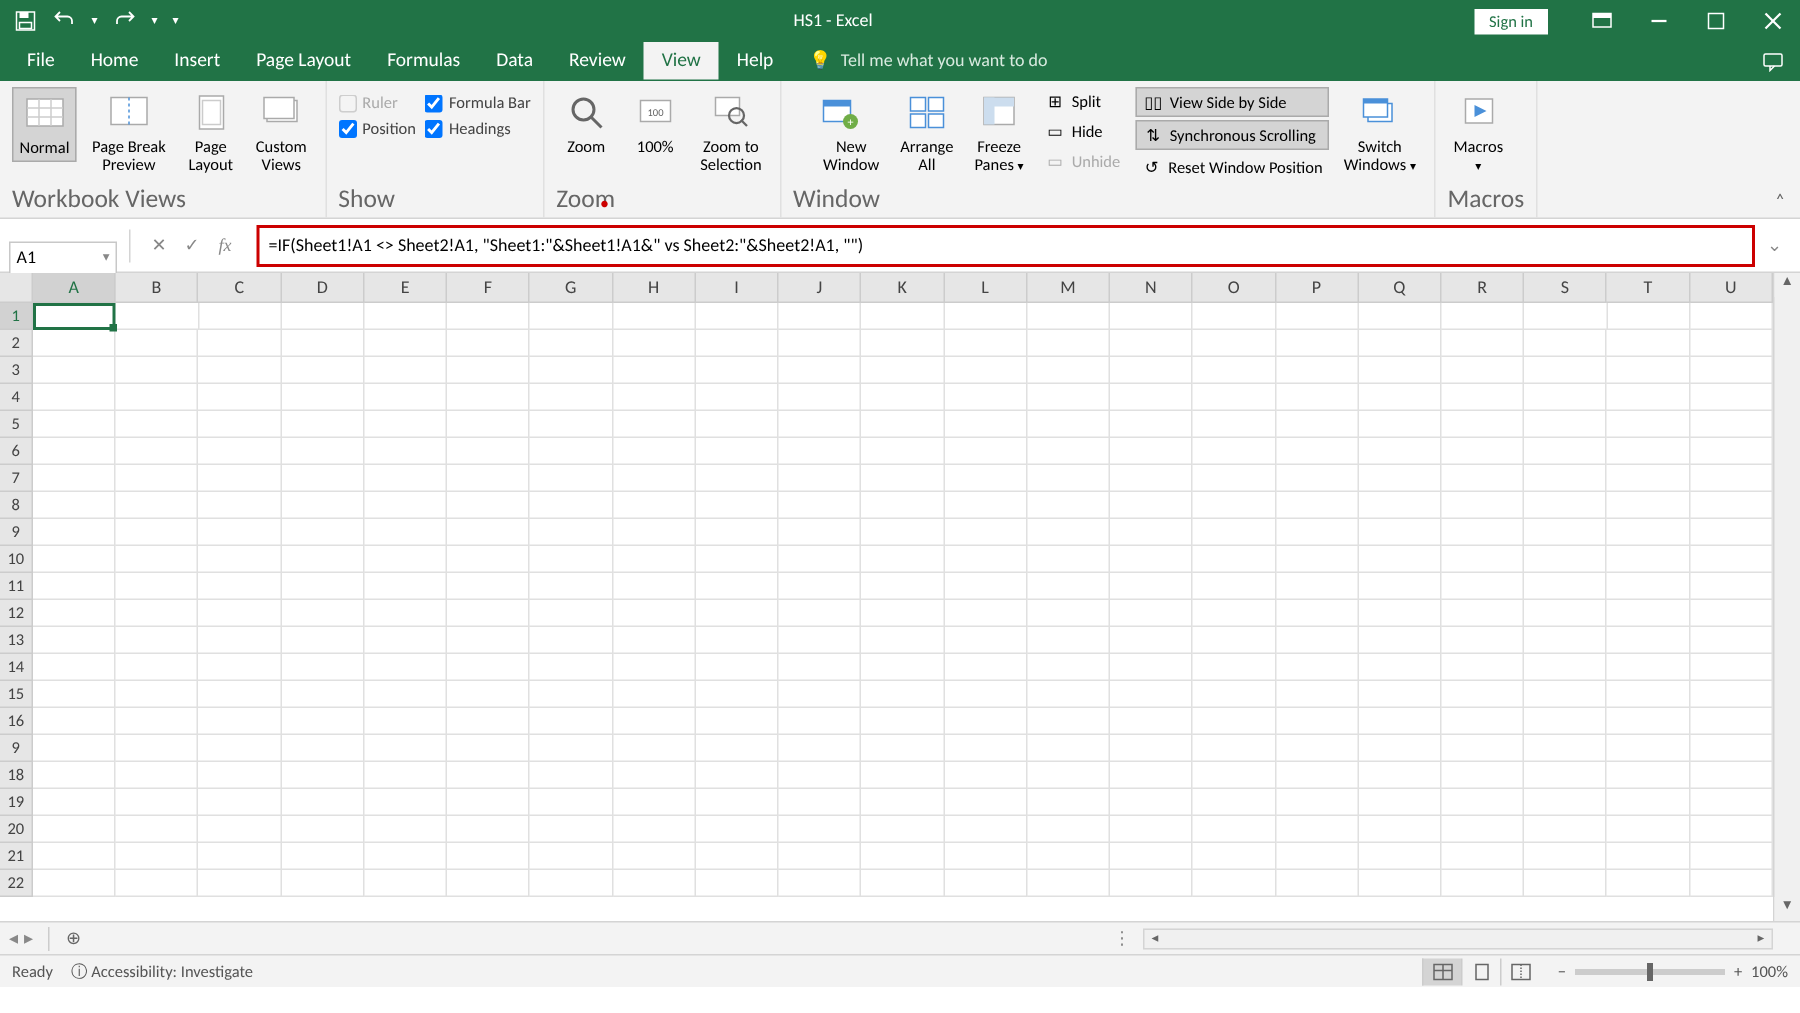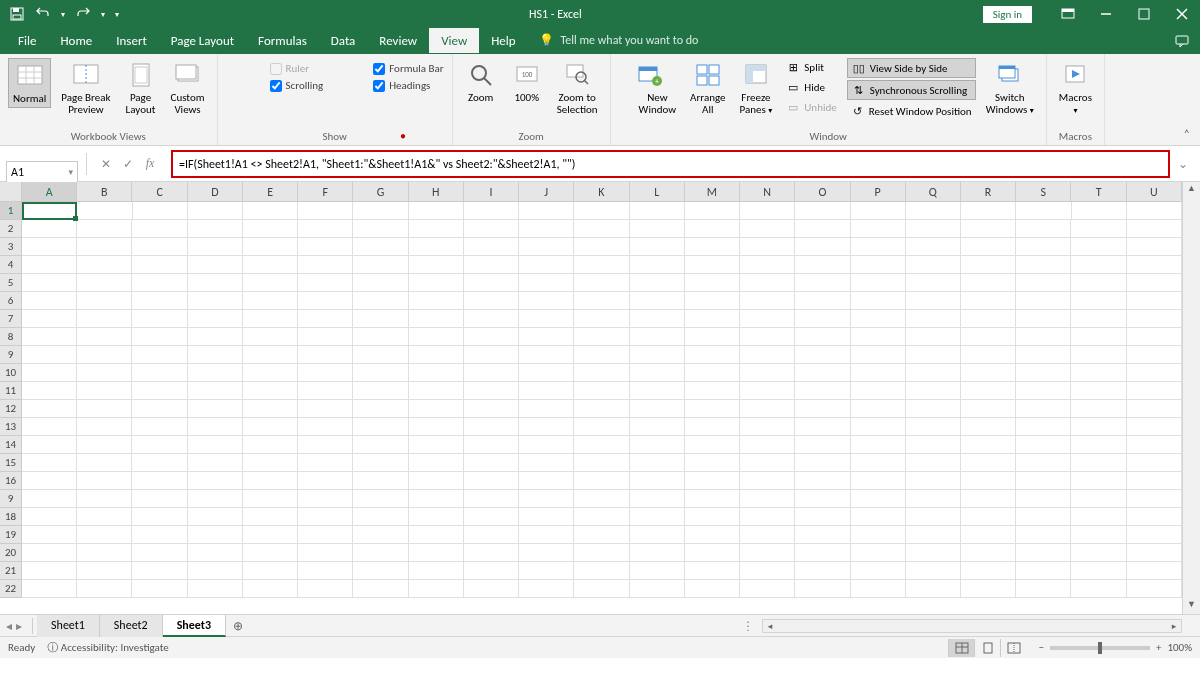--- a/index.html
+++ b/index.html
@@ -16,28 +16,28 @@
 
 
 .tabbar { background: #217346; height: 26px; display: flex; align-items: flex-start; padding-left: 6px; color: #fff; }
 .tab { padding: 5px 12px; font-size: 13px; cursor: pointer; }
 .tab.active { background: #f3f3f3; color: #217346; }
 .tell-me { display: flex; align-items: center; gap: 6px; padding: 5px 12px; color: #d8eadf; font-size: 12px; }
 
 
 .ribbon { background: #f3f3f3; height: 92px; border-bottom: 1px solid #d4d4d4; display: flex; position: relative; }
 .group { border-right: 1px solid #e0e0e0; padding: 4px 8px 2px; display: flex; flex-direction: column; justify-content: space-between; }
-.group-label { text-align: center; font-size: 11px; color: #666; margin-top: 2px; }
+.group-label { text-align: left; font-size: 17px; color: #666; margin-top: 2px; }
 .group-body { display: flex; gap: 6px; flex: 1; align-items: flex-start; }
 .btn-lg { display: flex; flex-direction: column; align-items: center; gap: 2px; padding: 2px 4px; cursor: pointer; min-width: 40px; }
 .btn-lg.selected { background: #d4d4d4; border: 1px solid #aaa; }
 .btn-lg .ic { width: 30px; height: 30px; display: flex; align-items: center; justify-content: center; }
 .btn-lg .lbl { font-size: 11px; text-align: center; line-height: 1.1; }
 .chk-col { display: flex; flex-direction: column; gap: 4px; padding-top: 4px; }
-.chk { display: flex; align-items: center; gap: 4px; font-size: 11px; color: #444; cursor: pointer; margin-left: 44px; }
+.chk { display: flex; align-items: center; gap: 4px; font-size: 11px; color: #444; cursor: pointer; }
 .chk input { width: 12px; height: 12px; }
 .chk.disabled { color: #aaa; }
 .small-col { display: flex; flex-direction: column; gap: 2px; }
 .small-btn { display: flex; align-items: center; gap: 4px; font-size: 11px; padding: 2px 4px; cursor: pointer; }
 .small-btn.sel { background: #d4d4d4; border: 1px solid #aaa; }
 .small-ic { width: 14px; height: 14px; display: inline-flex; align-items: center; justify-content: center; }
 .ribbon-collapse { position: absolute; right: 10px; bottom: 4px; cursor: pointer; color: #666; }
 .red-dot { color: #c00; position: absolute; }
 
 
@@ -221,21 +221,21 @@
 
   <div class="group">
     <div class="group-body">
       <div class="chk-col">
         <label class="chk disabled">
             <input type="checkbox" disabled="" style="">
             <span>Ruler</span>
           </label>
         <label class="chk">
             <input type="checkbox" checked="" style="">
-            <span>Scrolling</span>
+            <span>Position</span>
           </label>
       </div>
       <div class="chk-col">
         <label class="chk">
             <input type="checkbox" checked="" style="">
             <span>Formula Bar</span>
           </label>
         <label class="chk">
             <input type="checkbox" checked="" style="">
             <span>Headings</span>
@@ -959,25 +959,20 @@
     <div class="arrow" style="position:absolute;bottom:0;width:100%;">▼</div>
   </div>
 </div>
 
 <div class="sheetbar">
   <div class="sheet-nav">
     <span>◂</span>
     <span>▸</span>
   </div>
   <div class="sheet-sep"></div>
-  <div class="sheet-tabs" id="sheet-tabs">
-      <div class="sheet-tab">Sheet1</div>
-      <div class="sheet-tab">Sheet2</div>
-      <div class="sheet-tab active">Sheet3</div>
-    </div>
   <div class="add-sheet">⊕</div>
   <div class="hscroll-area">
     <span class="hscroll-dots">⋮</span>
     <div class="hscroll">
       <div class="har">◂</div>
       <div class="track"></div>
       <div class="har">▸</div>
     </div>
   </div>
 </div>

